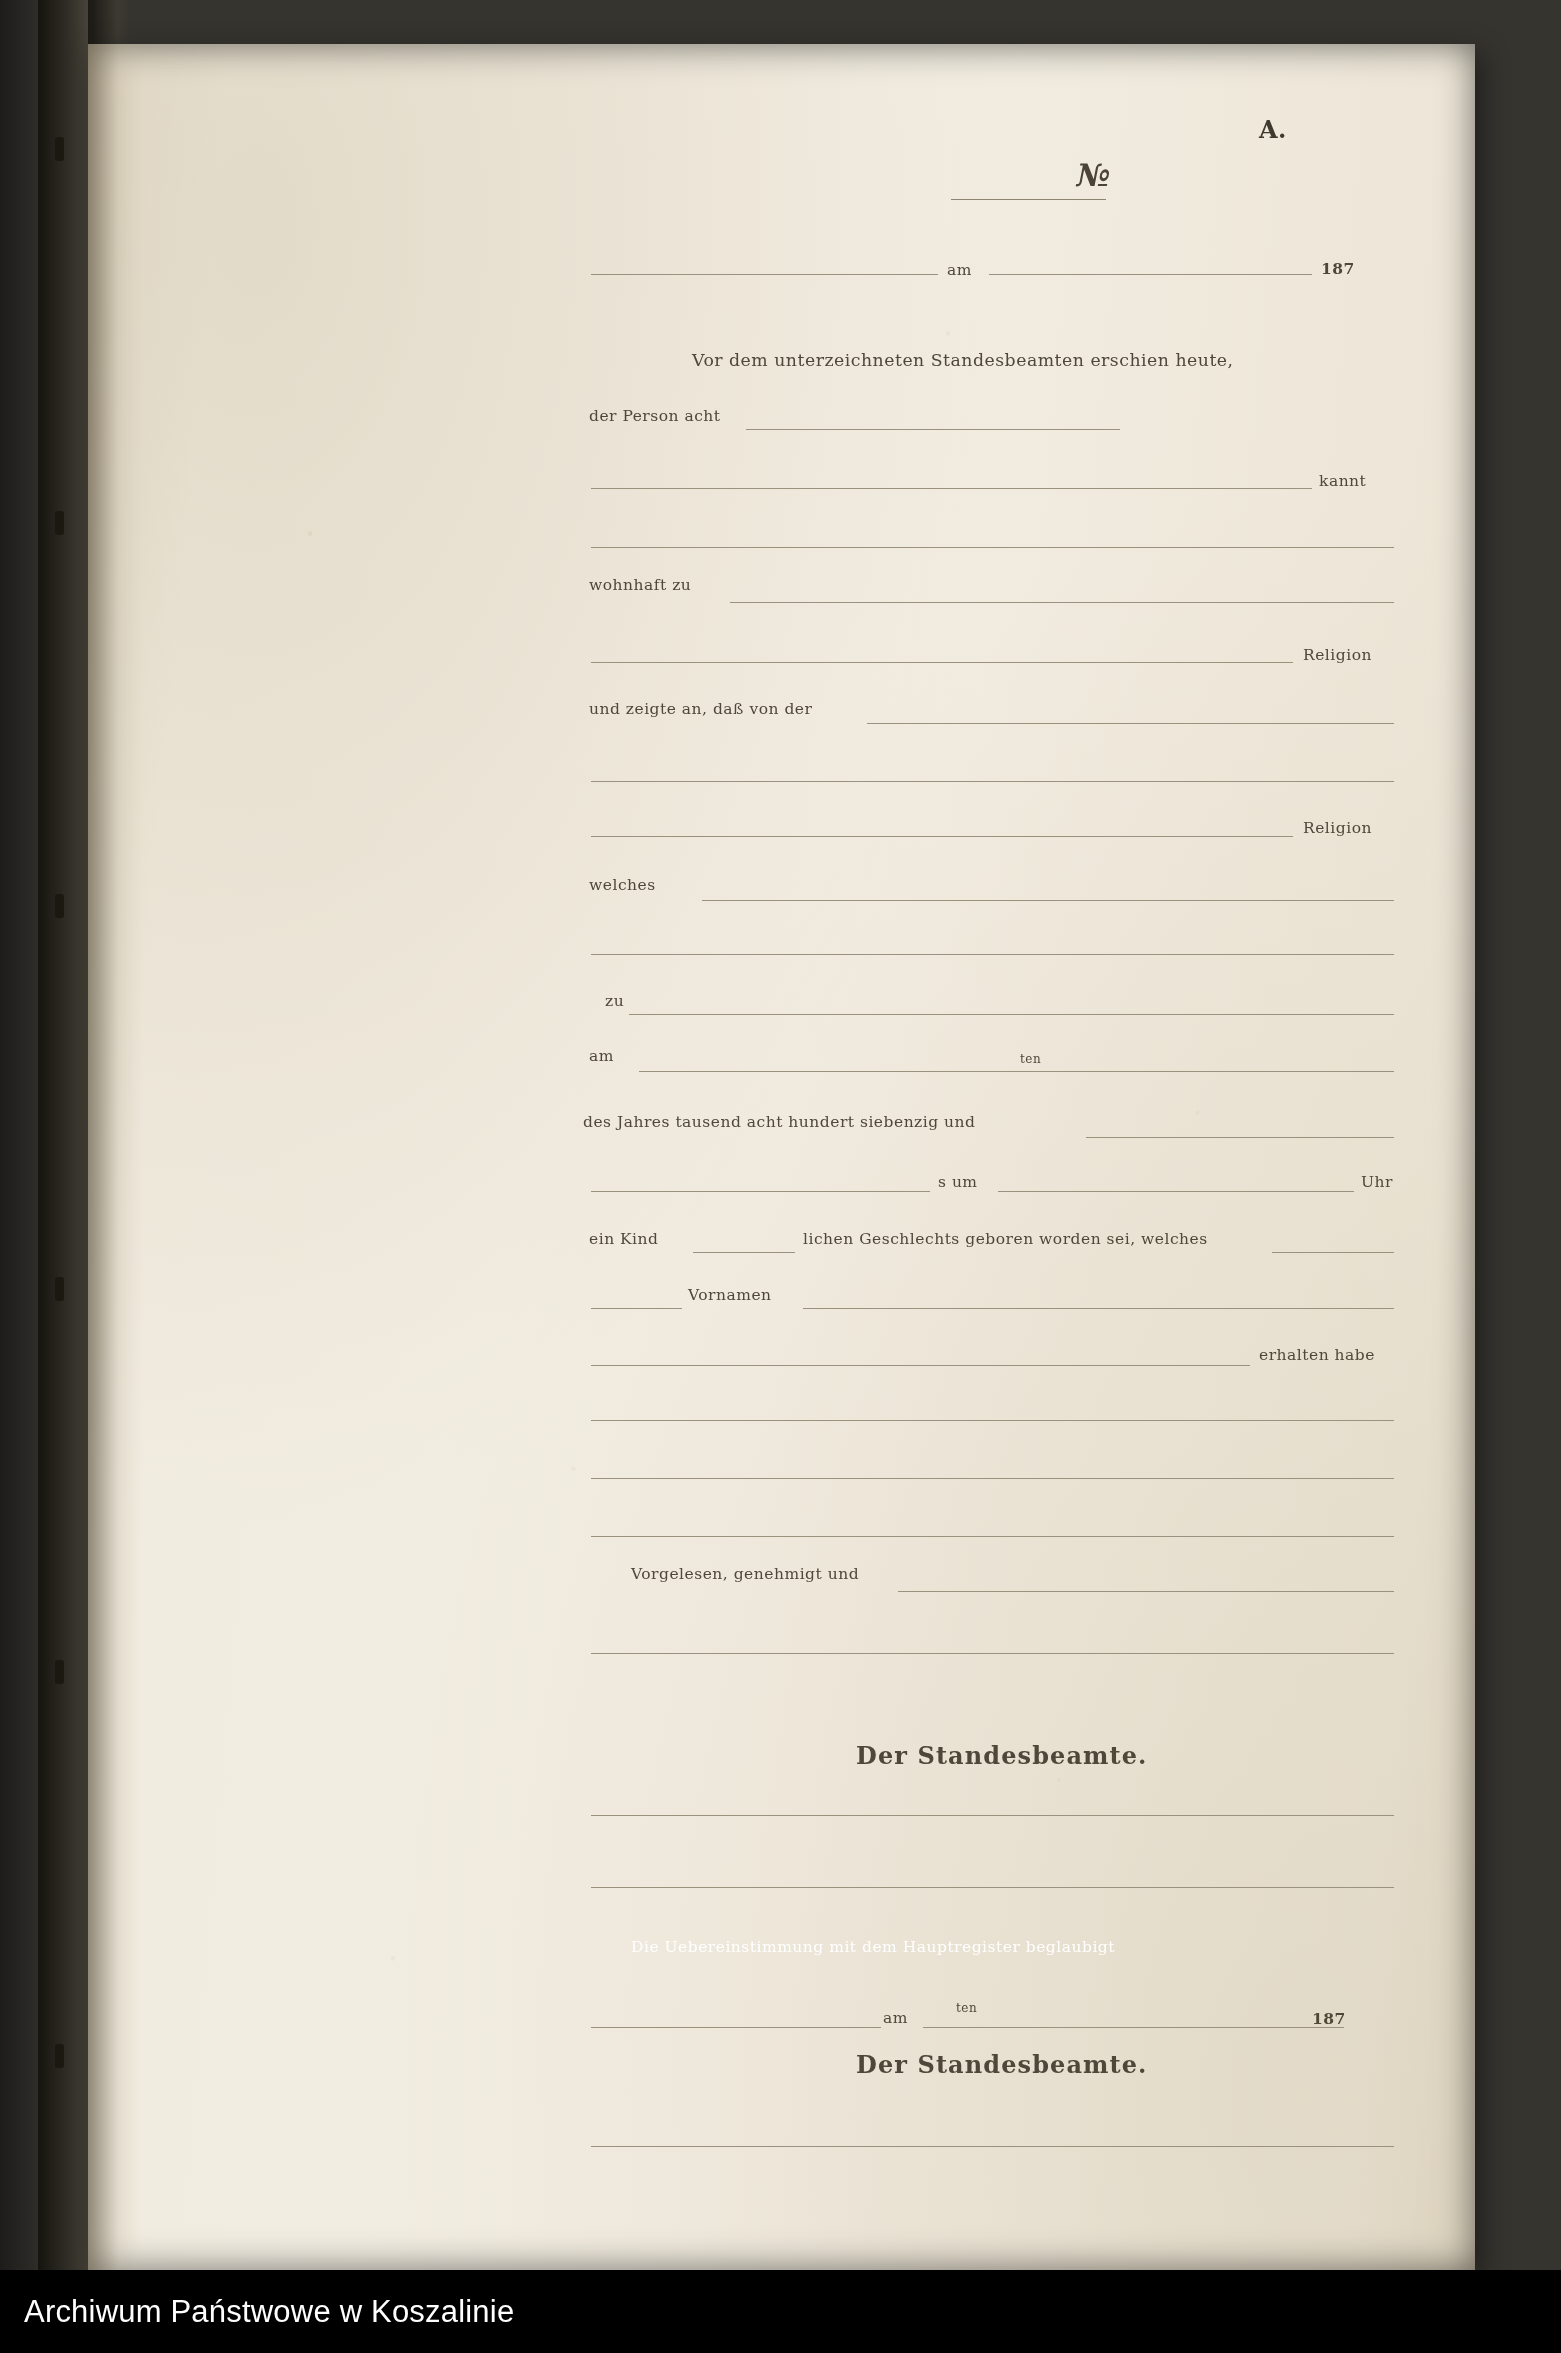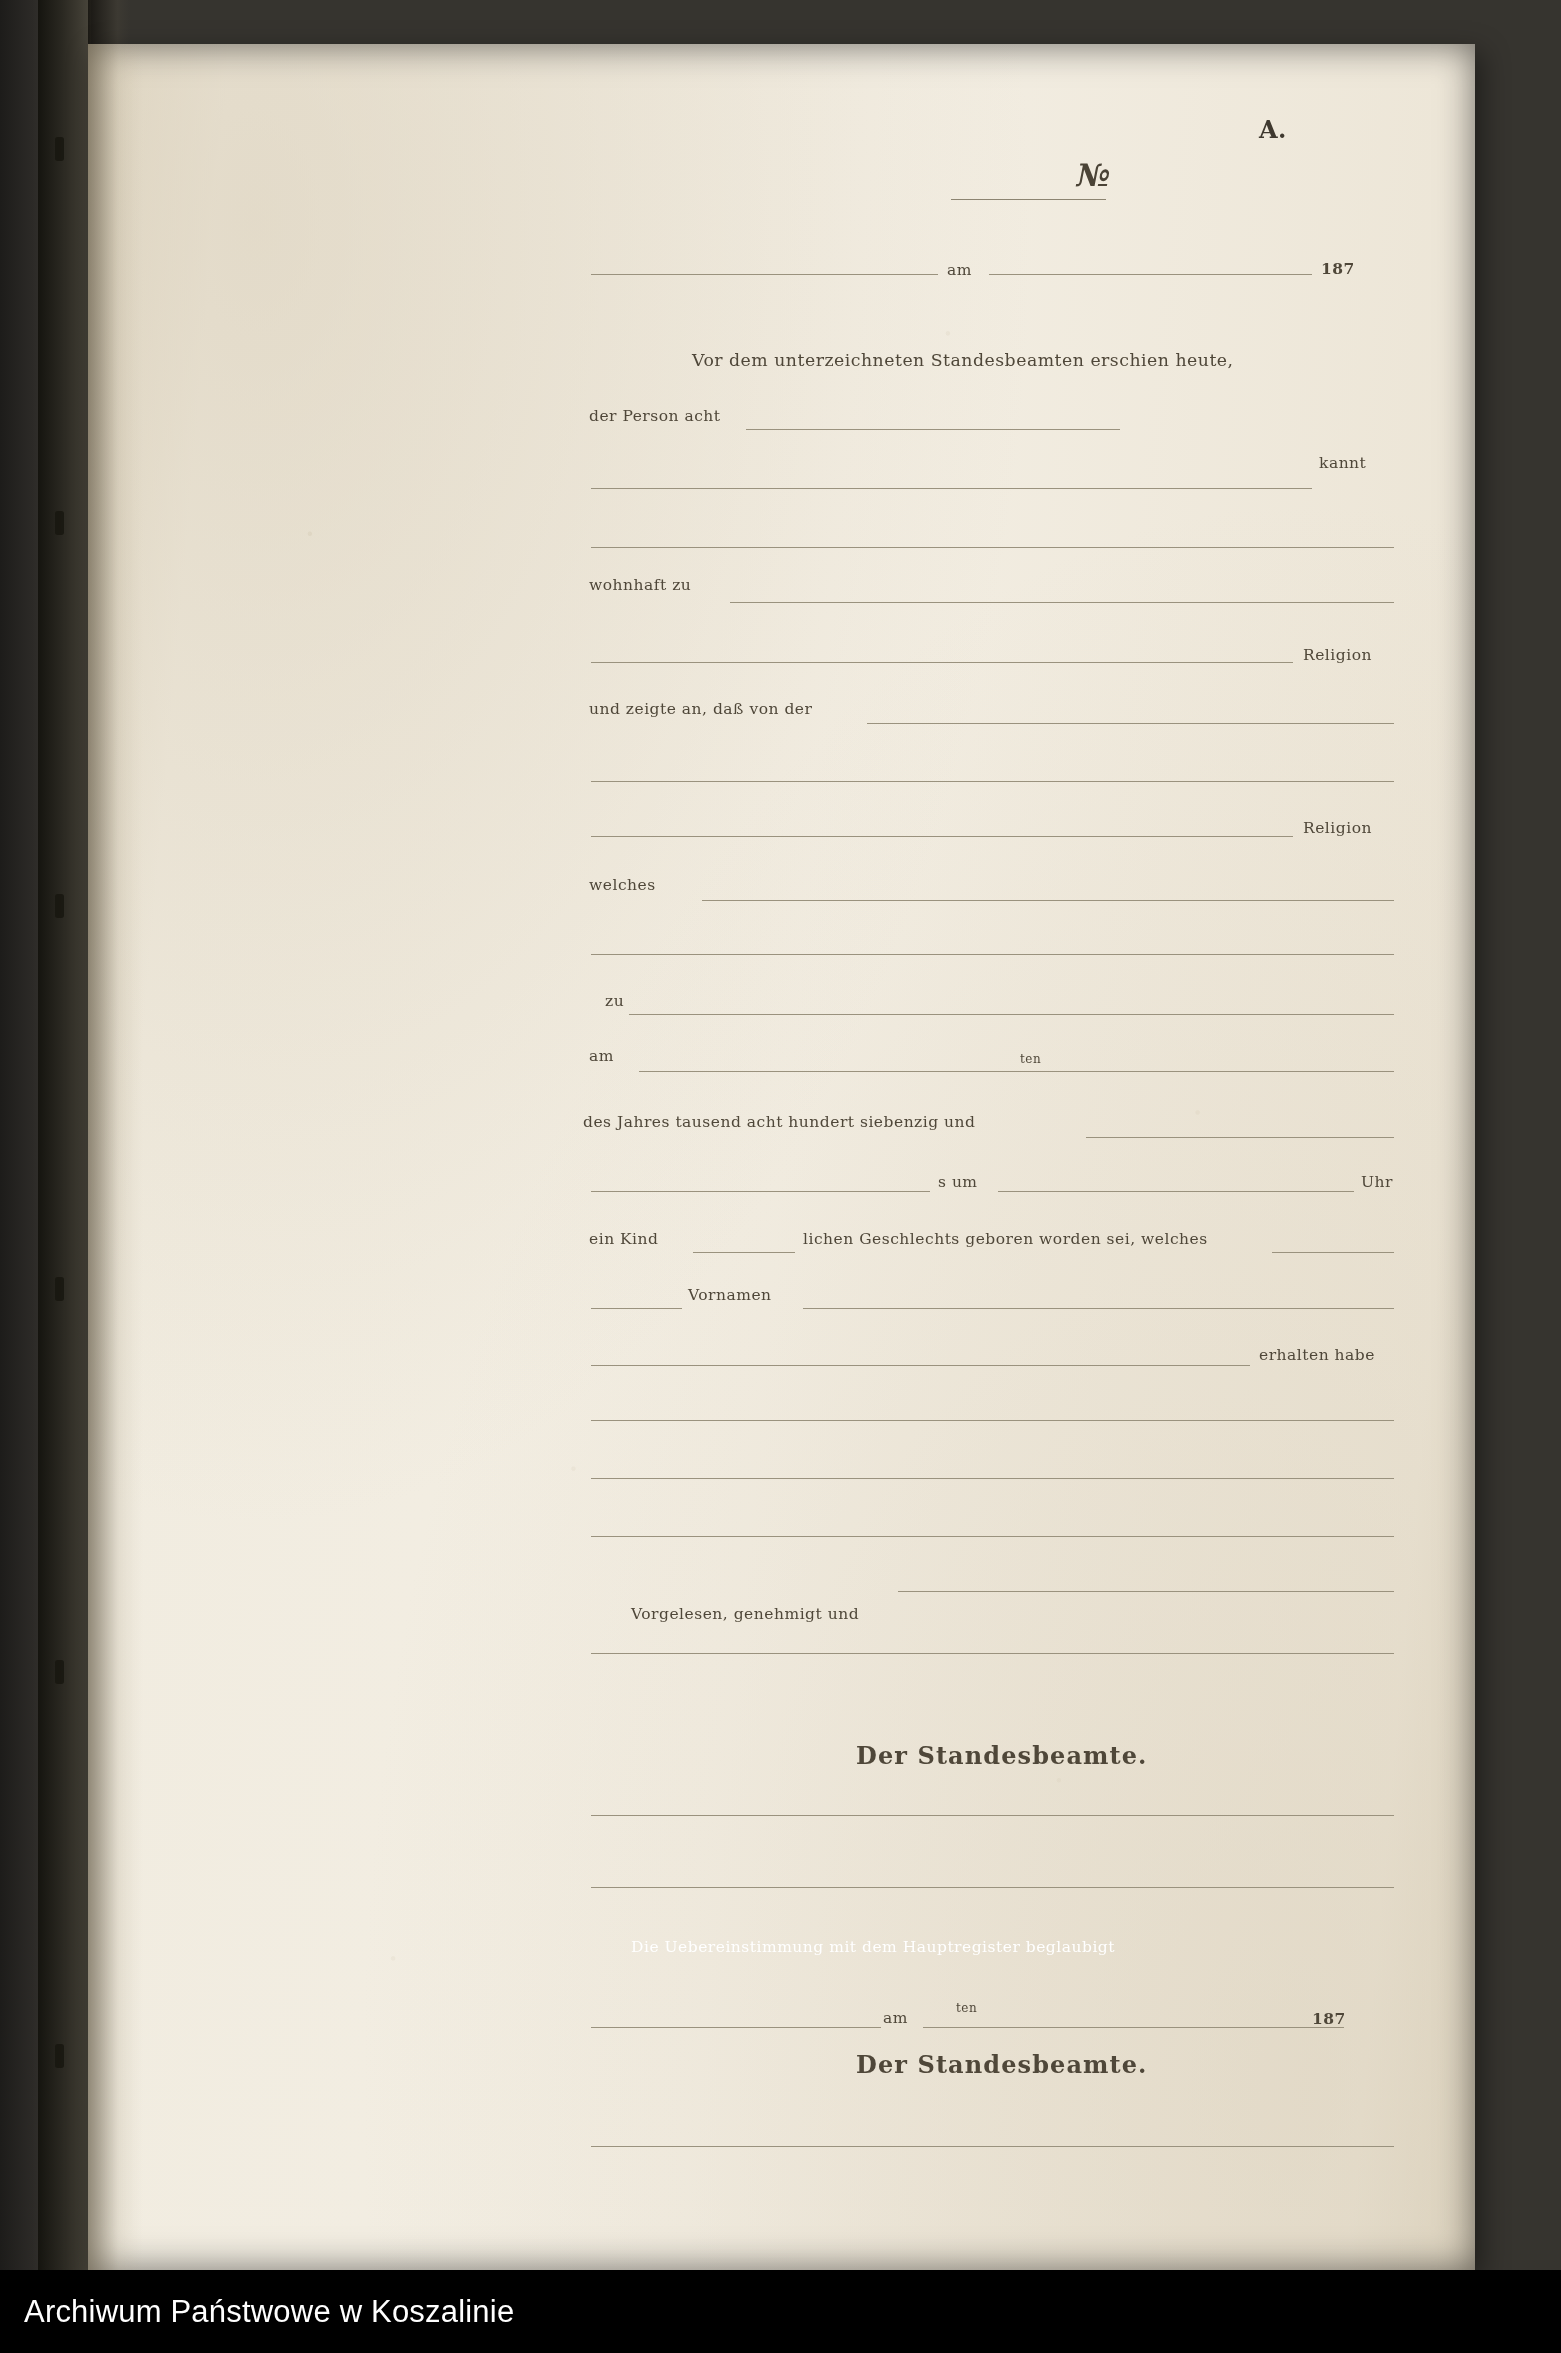--- a/index.html
+++ b/index.html
@@ -187,21 +187,21 @@
 <div class="lbl goth" style="left:947px; top:263px;">am</div>
 <div class="row" style="left:989px; top:274px; width:323px;"></div>
 <div class="lbl goth bold" style="left:1321px; top:261px;">187</div>
 
 <div class="lbl goth big" style="left:692px; top:352px;">Vor dem unterzeichneten Standesbeamten erschien heute,</div>
 
 <div class="lbl goth" style="left:589px; top:409px;">der Person acht</div>
 <div class="row" style="left:746px; top:429px; width:374px;"></div>
 
 <div class="row" style="left:591px; top:488px; width:721px;"></div>
-<div class="lbl goth" style="left:1319px; top:456px;">kannt</div>
+<div class="lbl goth" style="left:1319px; top:474px;">kannt</div>
 
 <div class="row" style="left:591px; top:547px; width:803px;"></div>
 
 <div class="lbl goth" style="left:589px; top:578px;">wohnhaft zu</div>
 <div class="row" style="left:730px; top:602px; width:664px;"></div>
 
 <div class="row" style="left:591px; top:662px; width:702px;"></div>
 <div class="lbl goth" style="left:1303px; top:648px;">Religion</div>
 
 <div class="lbl goth" style="left:589px; top:702px;">und zeigte an, daß von der</div>
@@ -241,21 +241,21 @@
 <div class="lbl goth" style="left:688px; top:1288px;">Vornamen</div>
 <div class="row" style="left:803px; top:1308px; width:591px;"></div>
 
 <div class="row" style="left:591px; top:1365px; width:659px;"></div>
 <div class="lbl goth" style="left:1259px; top:1348px;">erhalten habe</div>
 
 <div class="row" style="left:591px; top:1420px; width:803px;"></div>
 <div class="row" style="left:591px; top:1478px; width:803px;"></div>
 <div class="row" style="left:591px; top:1536px; width:803px;"></div>
 
-<div class="lbl goth" style="left:631px; top:1567px;margin-top:40px;">Vorgelesen, genehmigt und</div>
+<div class="lbl goth" style="left:631px; top:1567px;">Vorgelesen, genehmigt und</div>
 <div class="row" style="left:898px; top:1591px; width:496px;"></div>
 
 <div class="row" style="left:591px; top:1653px; width:803px;"></div>
 
 <div class="lbl goth hdr" style="left:856px; top:1744px;">Der Standesbeamte.</div>
 
 <div class="row" style="left:591px; top:1815px; width:803px;"></div>
 <div class="row" style="left:591px; top:1887px; width:803px;"></div>
 
 <div class="lbl goth faint" style="left:631px; top:1940px;">Die Uebereinstimmung mit dem Hauptregister beglaubigt</div>

